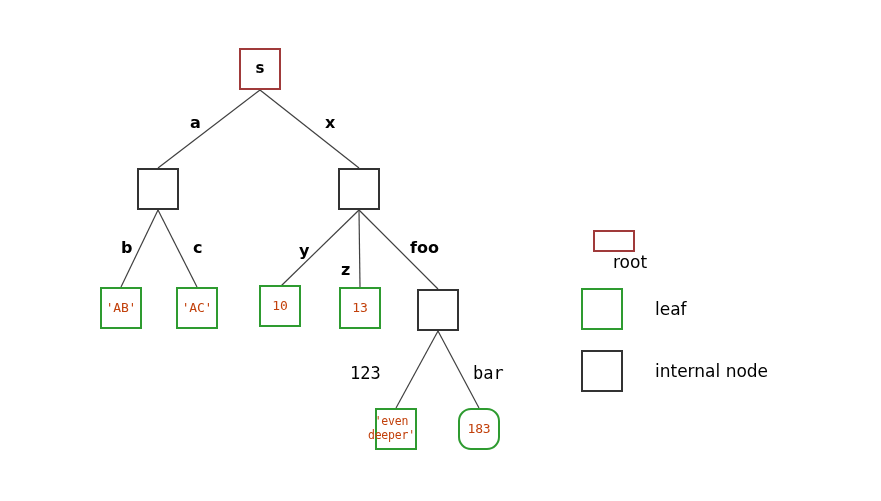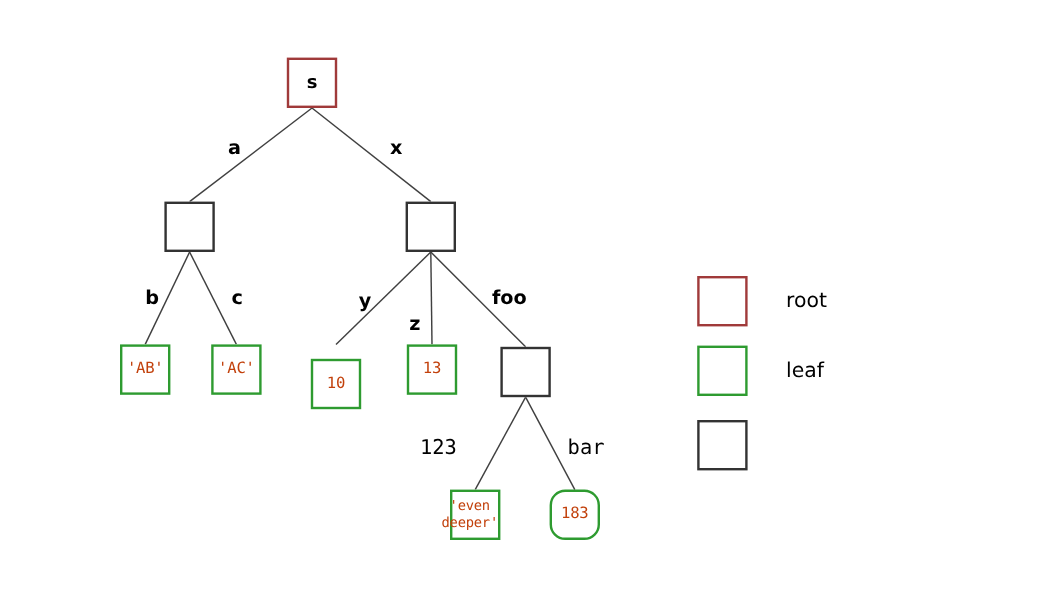--- a/index.html
+++ b/index.html
@@ -149,21 +149,21 @@
   </div>
 
   <div class="node leaf" style="left:100px; top:287px;">
     <span class="node-label-leaf">'AB'</span>
   </div>
 
   <div class="node leaf" style="left:176px; top:287px;text-align:right;">
     <span class="node-label-leaf">'AC'</span>
   </div>
 
-  <div class="node leaf" style="left:259px; top:299px;">
+  <div class="node leaf" style="left:259px; top:285px;">
     <span class="node-label-leaf">10</span>
   </div>
 
   <div class="node leaf" style="left:339px; top:287px;">
     <span class="node-label-leaf">13</span>
   </div>
 
   <div class="node internal" style="left:417px; top:289px;">
     <span class="node-label-root"></span>
   </div>
@@ -182,29 +182,30 @@
   <div class="edge-label" style="left:121px; top:238px;">b</div>
   <div class="edge-label" style="left:193px; top:238px;">c</div>
   <div class="edge-label" style="left:299px; top:241px;">y</div>
   <div class="edge-label" style="left:341px; top:260px;">z</div>
   <div class="edge-label" style="left:410px; top:238px;">foo</div>
   <div class="edge-label mono" style="left:350px; top:363px;">123</div>
   <div class="edge-label mono" style="left:473px; top:363px;">bar</div>
 
   <div class="legend">
 
-    <div class="legend-row" style="top:0px;">
+    <div class="legend-row" style="top:0px;flex-direction:column;">
       <div class="legend-swatch root"></div>
       <div class="legend-text">root</div>
     </div>
 
     <div class="legend-row" style="top:58px;">
       <div class="legend-swatch leaf"></div>
       <div class="legend-text">leaf</div>
     </div>
 
     <div class="legend-row" style="top:120px;">
       <div class="legend-swatch internal"></div>
+      <div class="legend-text">internal node</div>
     </div>
 
   </div>
 
 </div>
 
 </body></html>

